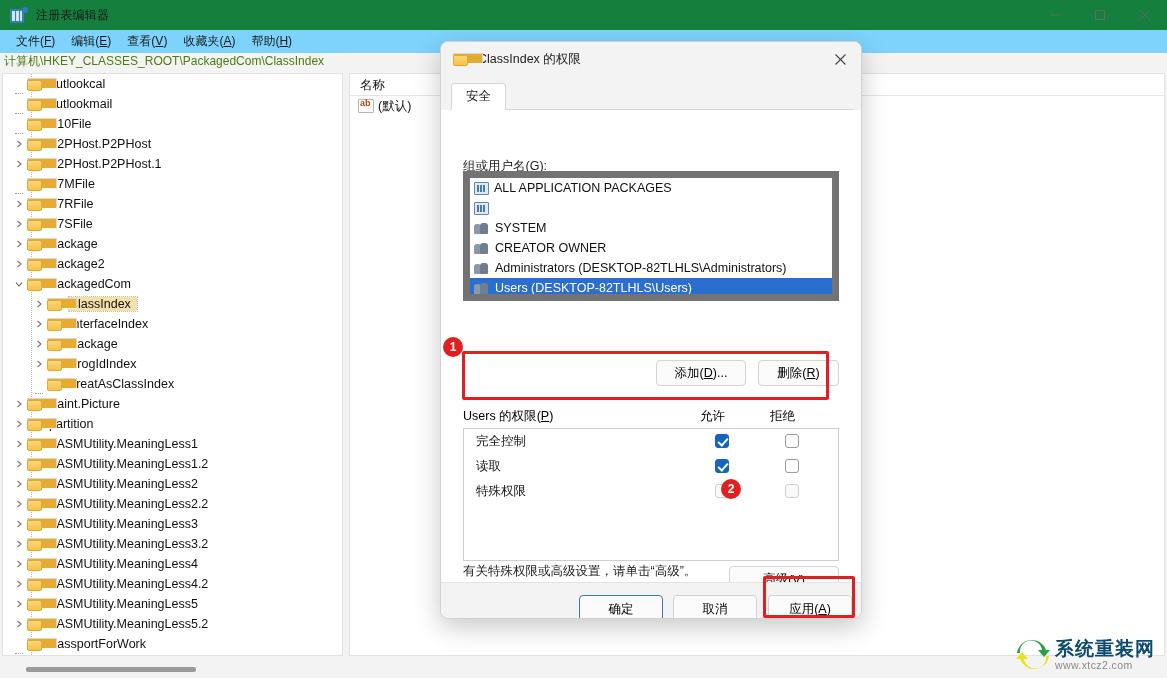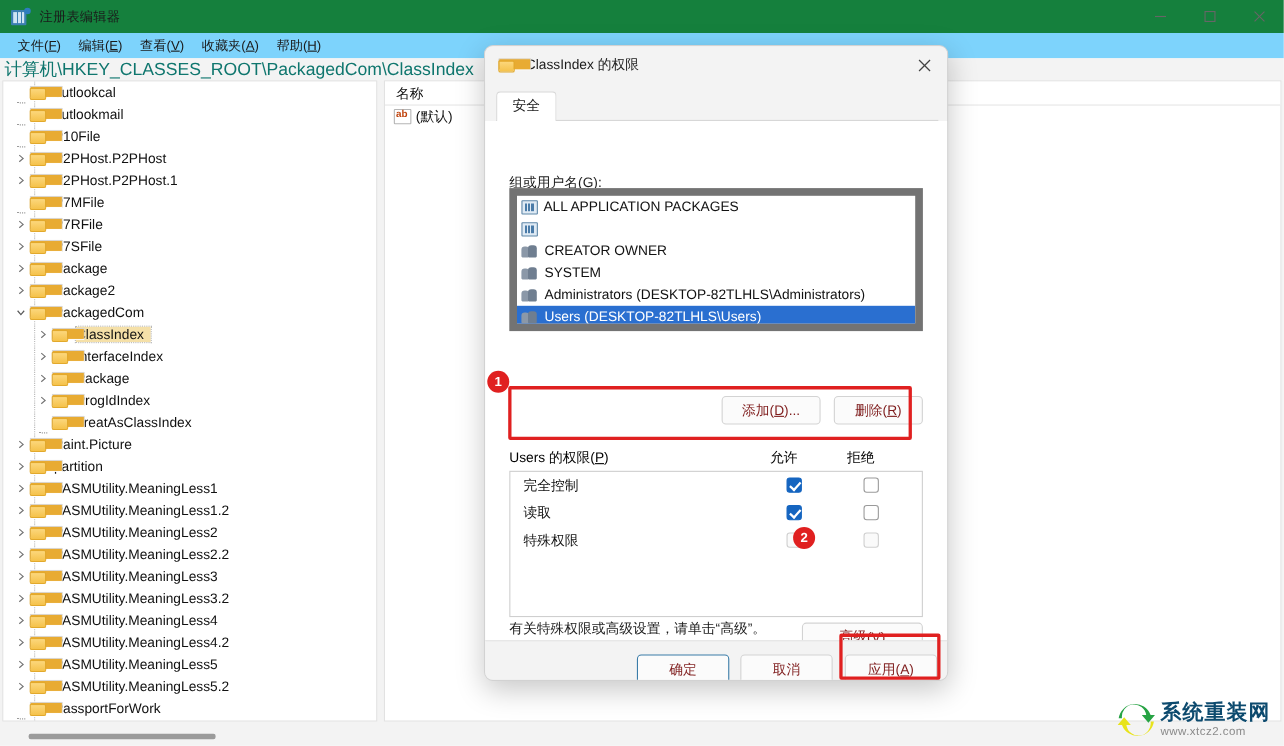--- a/index.html
+++ b/index.html
@@ -57,22 +57,22 @@
     display: flex; align-items: center; padding-left: 8px;
   }
   .menuitem {
     font-size: 12px; color: #1b1b1b; padding: 2px 8px;
   }
   .menuitem u { text-decoration: underline; }
 
   .addressbar {
     position: absolute; left: 0; top: 53px; width: 1167px; height: 20px;
     background: #f3f3f3;
-    display: flex; align-items: center; padding-left: 4px;
-    font-size: 16px; color: #0f766e;
+    display: flex; padding-left: 4px;
+    font-size: 12px; color: #4d7c0f;
   }
 
   .content {
     position: absolute; left: 0; top: 73px; width: 1167px; height: 605px;
     background: #f3f3f3;
   }
 
   
   .treepane {
     position: absolute; left: 2px; top: 0px; width: 341px; height: 583px;
@@ -252,21 +252,21 @@
   .uicon-users::before {
     content:""; position:absolute; left:0; top:2px; width:7px; height:10px;
     background:#8b98a8; border-radius: 3px 3px 1px 1px;
   }
   .uicon-users::after {
     content:""; position:absolute; left:6px; top:1px; width:8px; height:11px;
     background:#6f7e90; border-radius: 3px 3px 1px 1px;
   }
 
   .btn {
-    font-size: 12.5px; color: #7f1d1d;
+    font-size: 12.5px; color: #000000;
     background: #fbfbfb;
     border: 1px solid #d3d3d3; border-radius: 4px;
     display: flex; align-items: center; justify-content: center;
     white-space: nowrap;
   }
   .btn u { text-decoration: underline; }
   .btn.default { border-color: #3a7ca8; }
 
   .permhdr {
     position: absolute; left: 22px; top: 332px; width: 376px; height: 16px;
@@ -759,25 +759,25 @@
       <div class="userlist" id="user-list">
           <div class="uitem">
             <span class="uicon-pkg"></span>
             <span>ALL APPLICATION PACKAGES</span>
           </div>
           <div class="uitem">
             <span class="uicon-pkg"></span>
           </div>
           <div class="uitem">
             <span class="uicon-users"></span>
-            <span>CREATOR OWNER</span>
+            <span>SYSTEM</span>
           </div>
           <div class="uitem">
             <span class="uicon-users"></span>
-            <span>SYSTEM</span>
+            <span>CREATOR OWNER</span>
           </div>
           <div class="uitem">
             <span class="uicon-users"></span>
             <span>Administrators (DESKTOP-82TLHLS\Administrators)</span>
           </div>
           <div class="uitem sel">
             <span class="uicon-users"></span>
             <span>Users (DESKTOP-82TLHLS\Users)</span>
           </div>
         </div>

